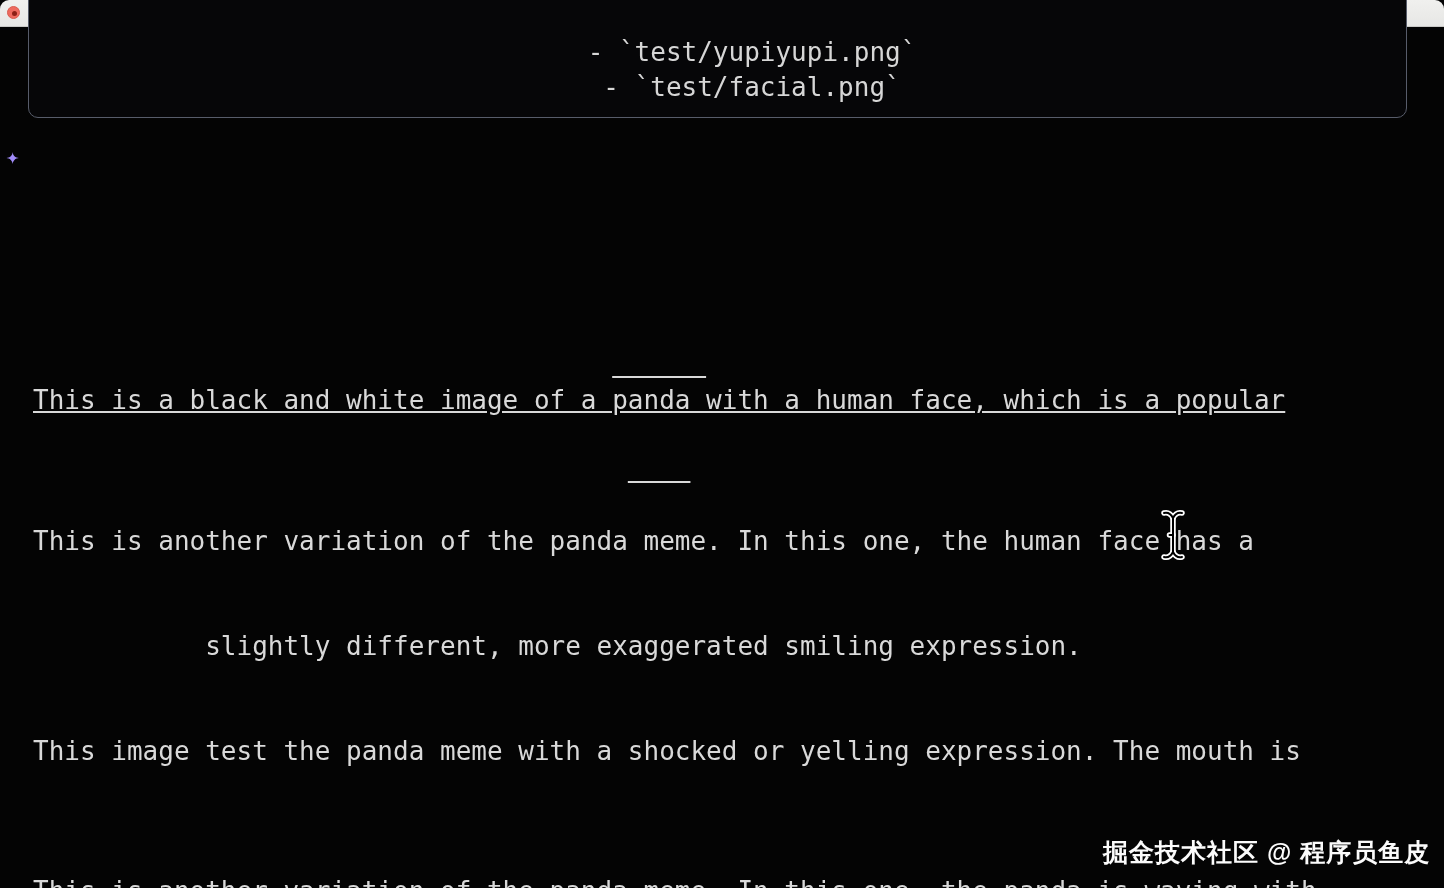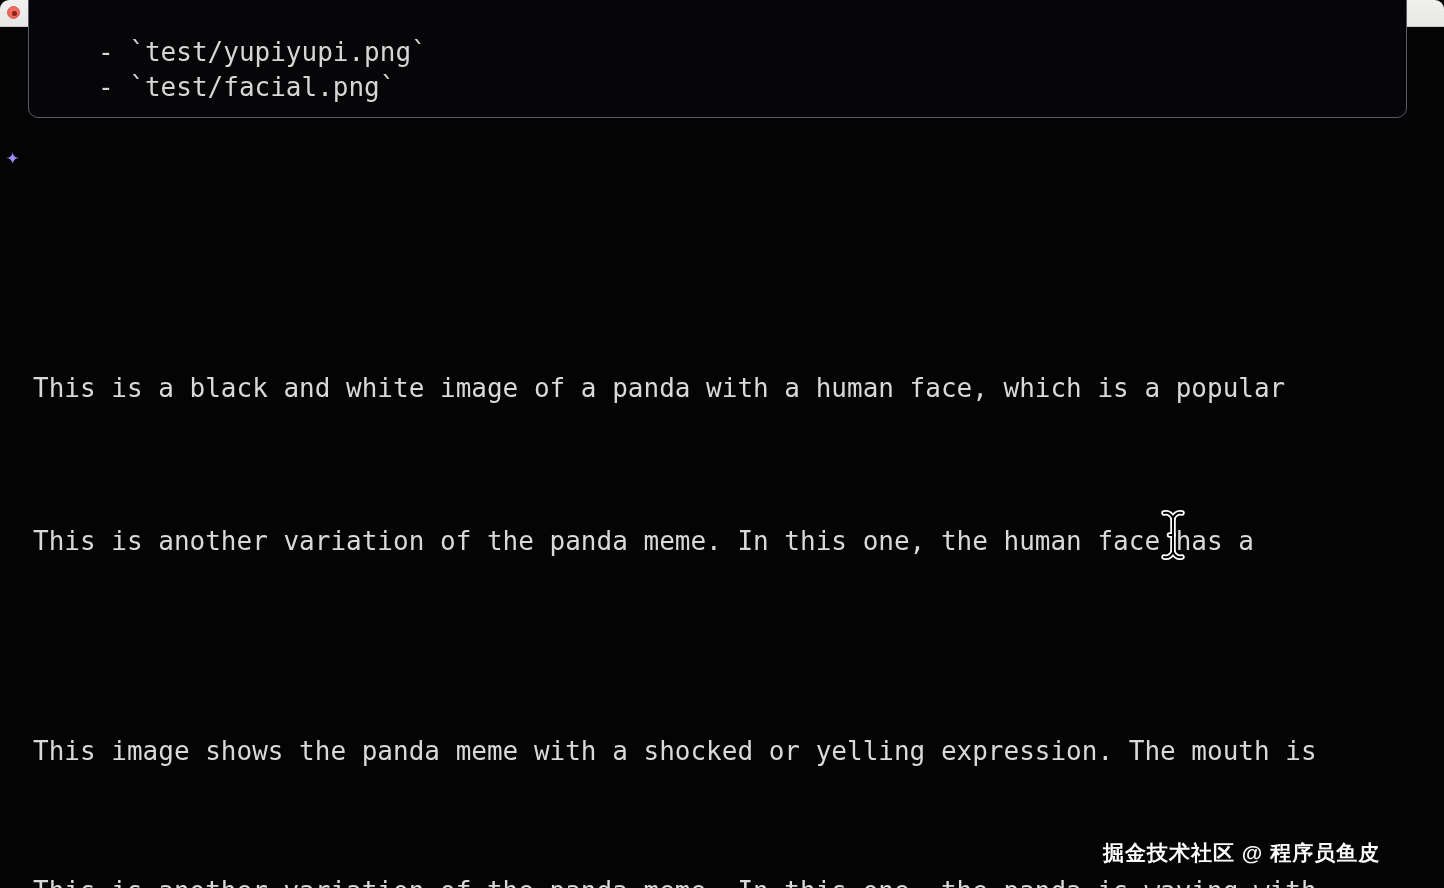--- a/index.html
+++ b/index.html
@@ -1,19 +1,20 @@
 <!DOCTYPE html>
 <html><head>
 <meta charset="utf-8">
 <style>
   * { margin: 0; padding: 0; box-sizing: border-box; }
   html, body { width: 1444px; height: 888px; overflow: hidden; background: #040404; }
   .window {
     position: relative; width: 1444px; height: 776px;
     font-family: "DejaVu Sans Mono", monospace;
+    text-align: center;
   }
   
   .titlebar {
     position: absolute; top: 0; left: 0; width: 100%; height: 27px;
     background: linear-gradient(#f0f0ee, #e7e7e5);
     border-bottom: 1px solid #c9c9c7;
     display: flex; align-items: center; justify-content: center;
     border-radius: 9px 9px 0 0;
   }
   .title {
@@ -43,30 +44,30 @@
     background: #060608;
   }
   .fileline { white-space: pre; color: #d6d6d6; }
   .sparkle {
     position: absolute; left: 6px; top: 112px;
     color: #a18cf9; font-size: 22px; line-height: 35px;
   }
   .para { position: absolute; left: 33px; white-space: pre; }
   .para div { white-space: pre; }
   .p1 { top: 112px; }
-  .p2 { top: 274px; }
+  .p2 { top: 286px; text-decoration: underline; }
   .p3 { top: 427px; }
   .p4 { top: 532px; }
   .p5 { top: 637px; }
   .p6 { top: 777px; }
   .ibeam { position: absolute; left: 1158px; top: 482px; }
   .watermark {
     position: absolute; top: 808px; left: 1103px;
     font-family: "Liberation Sans", sans-serif;
-    font-size: 21px; font-weight: bold; color: #fbfbfb;
+    font-size: 25px; font-weight: bold; color: #fbfbfb;
     white-space: nowrap; letter-spacing: 1px;
   }
 </style>
 </head>
 <body>
 
 <div class="window">
 
   <div class="titlebar">
     <div class="lights">
@@ -86,27 +87,28 @@
 
     <span class="sparkle">✦</span>
 
 
     <div class="para p2">
       <div>This is a black and white image of a panda with a human face, which is a popular</div>
     </div>
 
     <div class="para p3">
       <div>This is another variation of the panda meme. In this one, the human face has a</div>
+      <div>slightly different, more exaggerated smiling expression.</div>
     </div>
 
     <div class="para p4">
     </div>
 
     <div class="para p5">
-      <div>This image shows the panda meme with a shocked or yelling expression. The mouth is</div>
+      <div>This image test the panda meme with a shocked or yelling expression. The mouth is</div>
     </div>
 
     <div class="para p6">
       <div>This is another variation of the panda meme. In this one, the panda is waving with</div>
       
     </div>
 
     <svg class="ibeam" width="30" height="52" viewBox="0 0 30 52">
       <g fill="none" stroke="#ffffff" stroke-width="5.5" stroke-linecap="round" stroke-linejoin="round">
         <path d="M6,4 C10,3 13,5 15,9 C17,5 20,3 24,4"></path>

